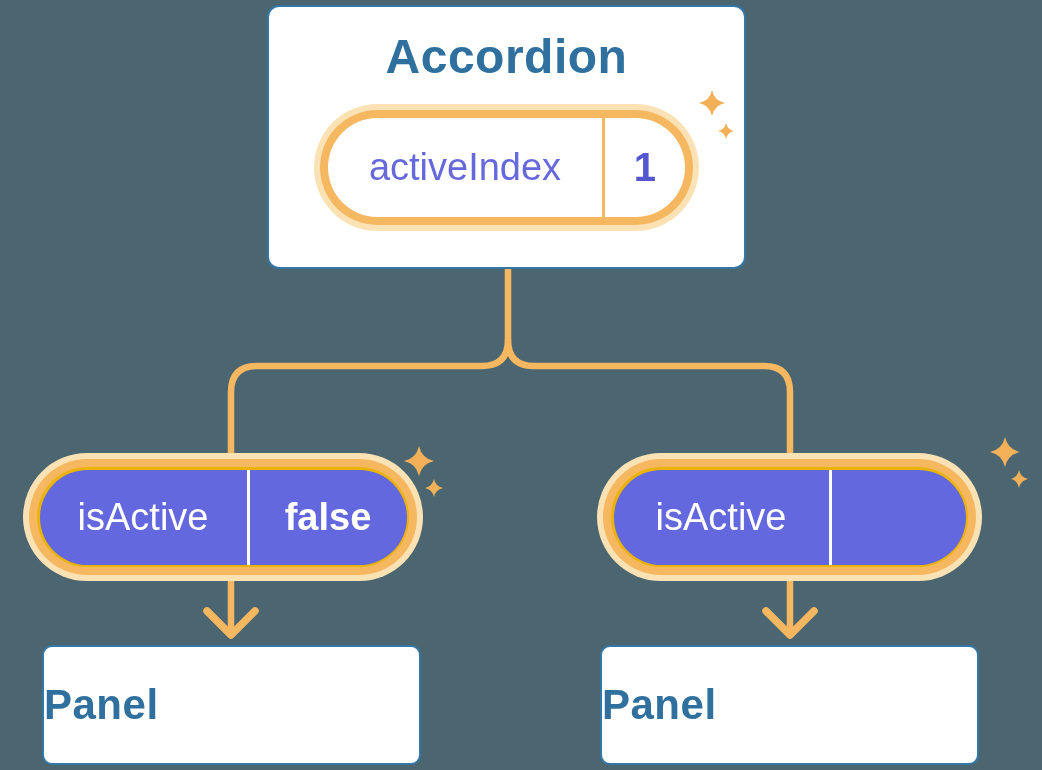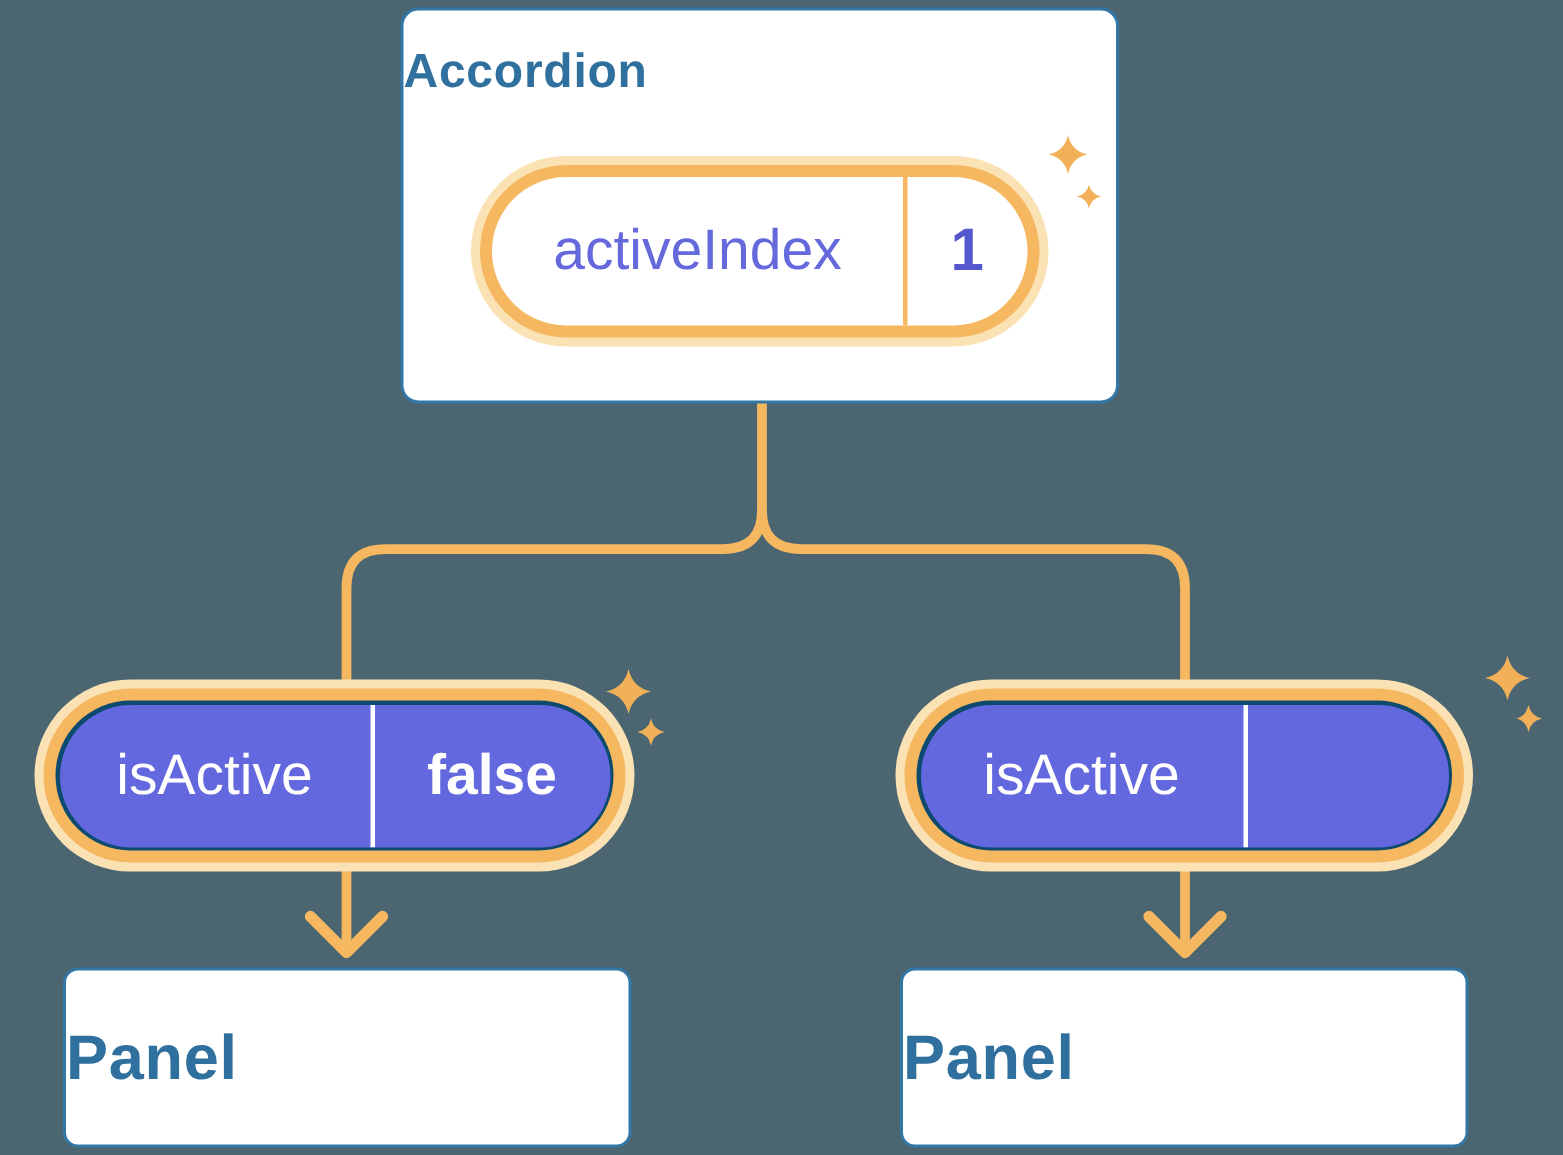--- a/index.html
+++ b/index.html
@@ -40,21 +40,22 @@
     z-index: 2;
   }
   .accordion-card {
     left: 267px; top: 5px;
     width: 479px; height: 264px;
     border-radius: 12px;
   }
   .card-title {
     position: absolute;
     top: 22px; left: 0; right: 0;
-    font-size: 32px;
+    text-align: center;
+    font-size: 48px;
     font-weight: 600;
     color: var(--blue-text);
     letter-spacing: 0.5px;
   }
 
   
   .pill {
     position: absolute;
     background: var(--cream);
     border-radius: 999px;
@@ -90,21 +91,21 @@
   .state-pill .divider {
     width: 2.5px;
     background: var(--orange);
     align-self: stretch;
   }
   .state-name-text  { font-size: 38px; color: var(--purple-text); }
   .state-value-text { font-size: 40px; font-weight: 700; color: var(--purple-value); }
 
   
   .prop-pill .gap {
-    background: #0c4a6e;
+    background: #eab308;
     border-radius: 999px;
     padding: 2.5px;
     height: 100%;
     box-sizing: border-box;
   }
   .prop-pill .pbody {
     background: var(--purple);
     border-radius: 999px;
     height: 100%;
     box-sizing: border-box;

